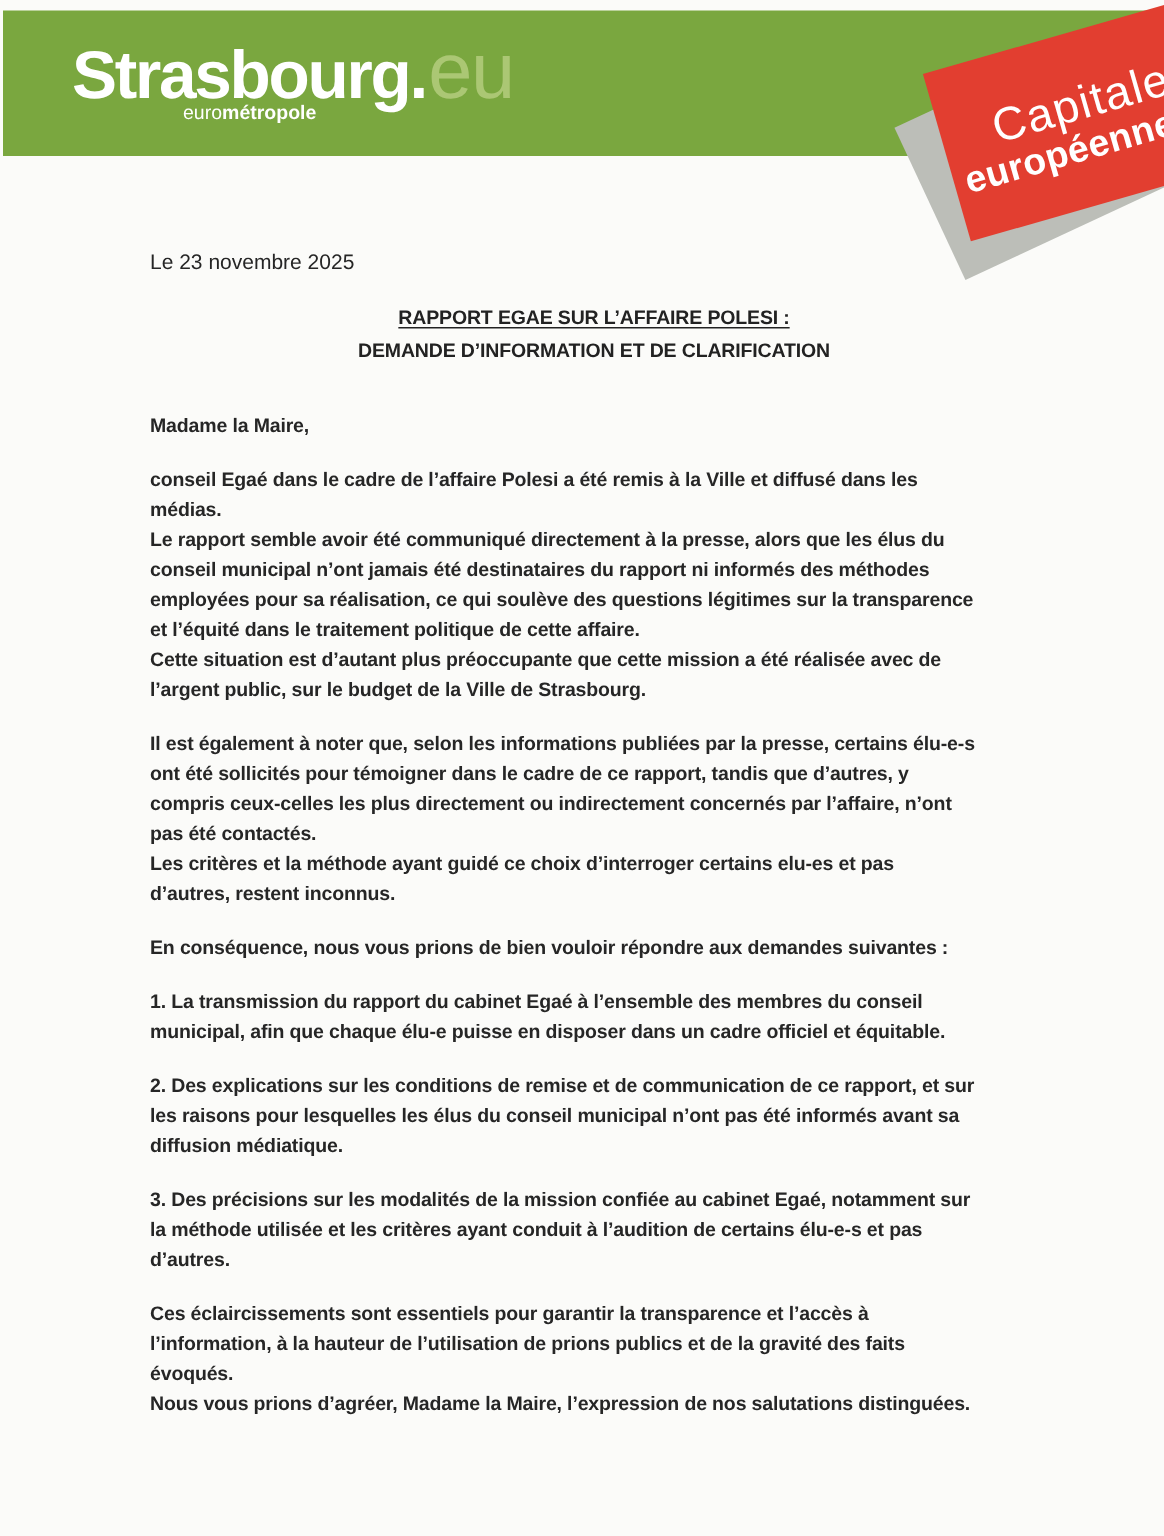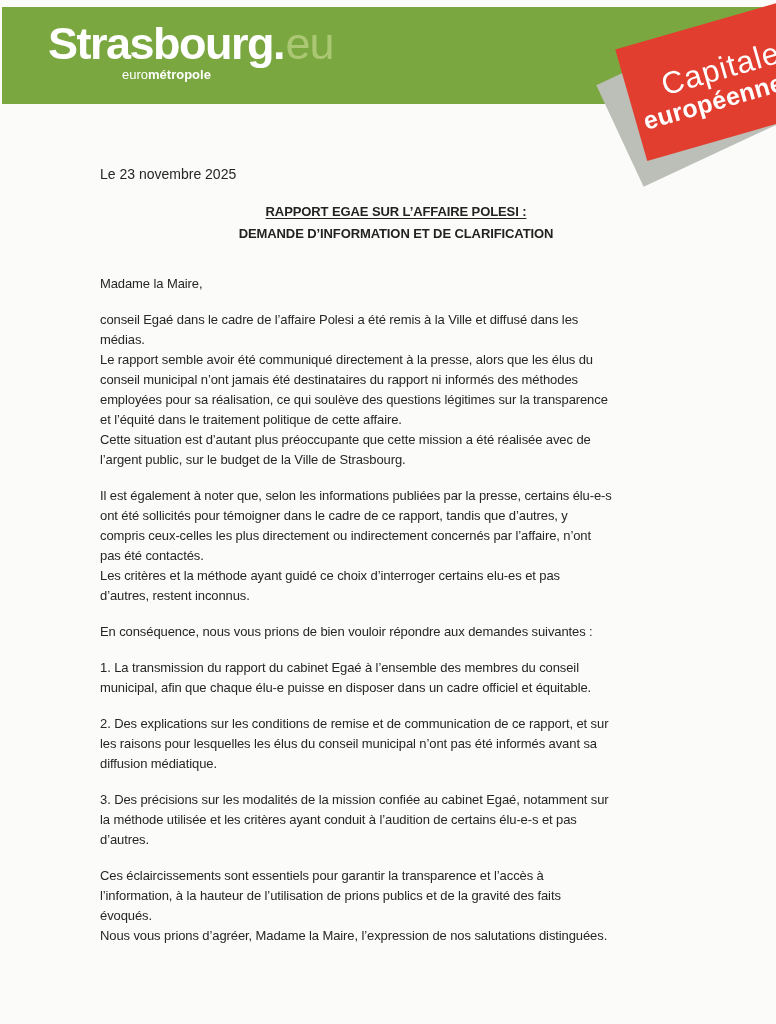--- a/index.html
+++ b/index.html
@@ -20,21 +20,21 @@
     color:var(--ink);
   }
   
   .banner{
     position:absolute;top:7px;left:2px;right:0;height:97px;
     background:var(--green);
   }
   .logo{position:absolute;top:14px;left:46px;line-height:1;}
   .brand{font-size:45px;font-weight:bold;color:#ffffff;letter-spacing:-1.5px;}
   .brand-dot{font-size:45px;font-weight:bold;color:#ffffff;}
-  .brand-tld{font-size:45px;font-weight:400;color:var(--lightgreen);letter-spacing:-1px;}
+  .brand-tld{font-size:53px;font-weight:400;color:var(--lightgreen);letter-spacing:-1px;}
   .subtitle{position:absolute;top:47px;left:74px;font-size:13px;color:#ffffff;line-height:1;white-space:nowrap;}
   .sub-regular{font-weight:400;}
   .sub-bold{font-weight:bold;}
   
   .badge-shadow{
     position:absolute;left:612px;top:44px;width:170px;height:112px;
     background:var(--shadow);
     transform:rotate(-25deg);
   }
   .badge{
@@ -52,21 +52,21 @@
     text-align:left;font-size:14px;color:var(--ink);
   }
   .title{
     position:absolute;top:201px;left:0;width:776px;
     text-align:center;font-weight:bold;font-size:13px;line-height:22px;
     letter-spacing:-.1px;color:#222222;margin-left:8px;
   }
   .title .u{text-decoration:underline;text-underline-offset:2px;}
   .letter-body{
     position:absolute;top:274px;left:100px;width:620px;
-    font-size:13px;line-height:20px;letter-spacing:-.1px;color:var(--ink);
+    font-size:13px;line-height:20px;letter-spacing:-.1px;color:var(--ink);font-weight:bold;
   }
   .block{margin:0 0 16px 0;}
   .line{white-space:nowrap;}
 </style>
 </head>
 <body>
 
 <div class="page">
 
   <div class="banner">

